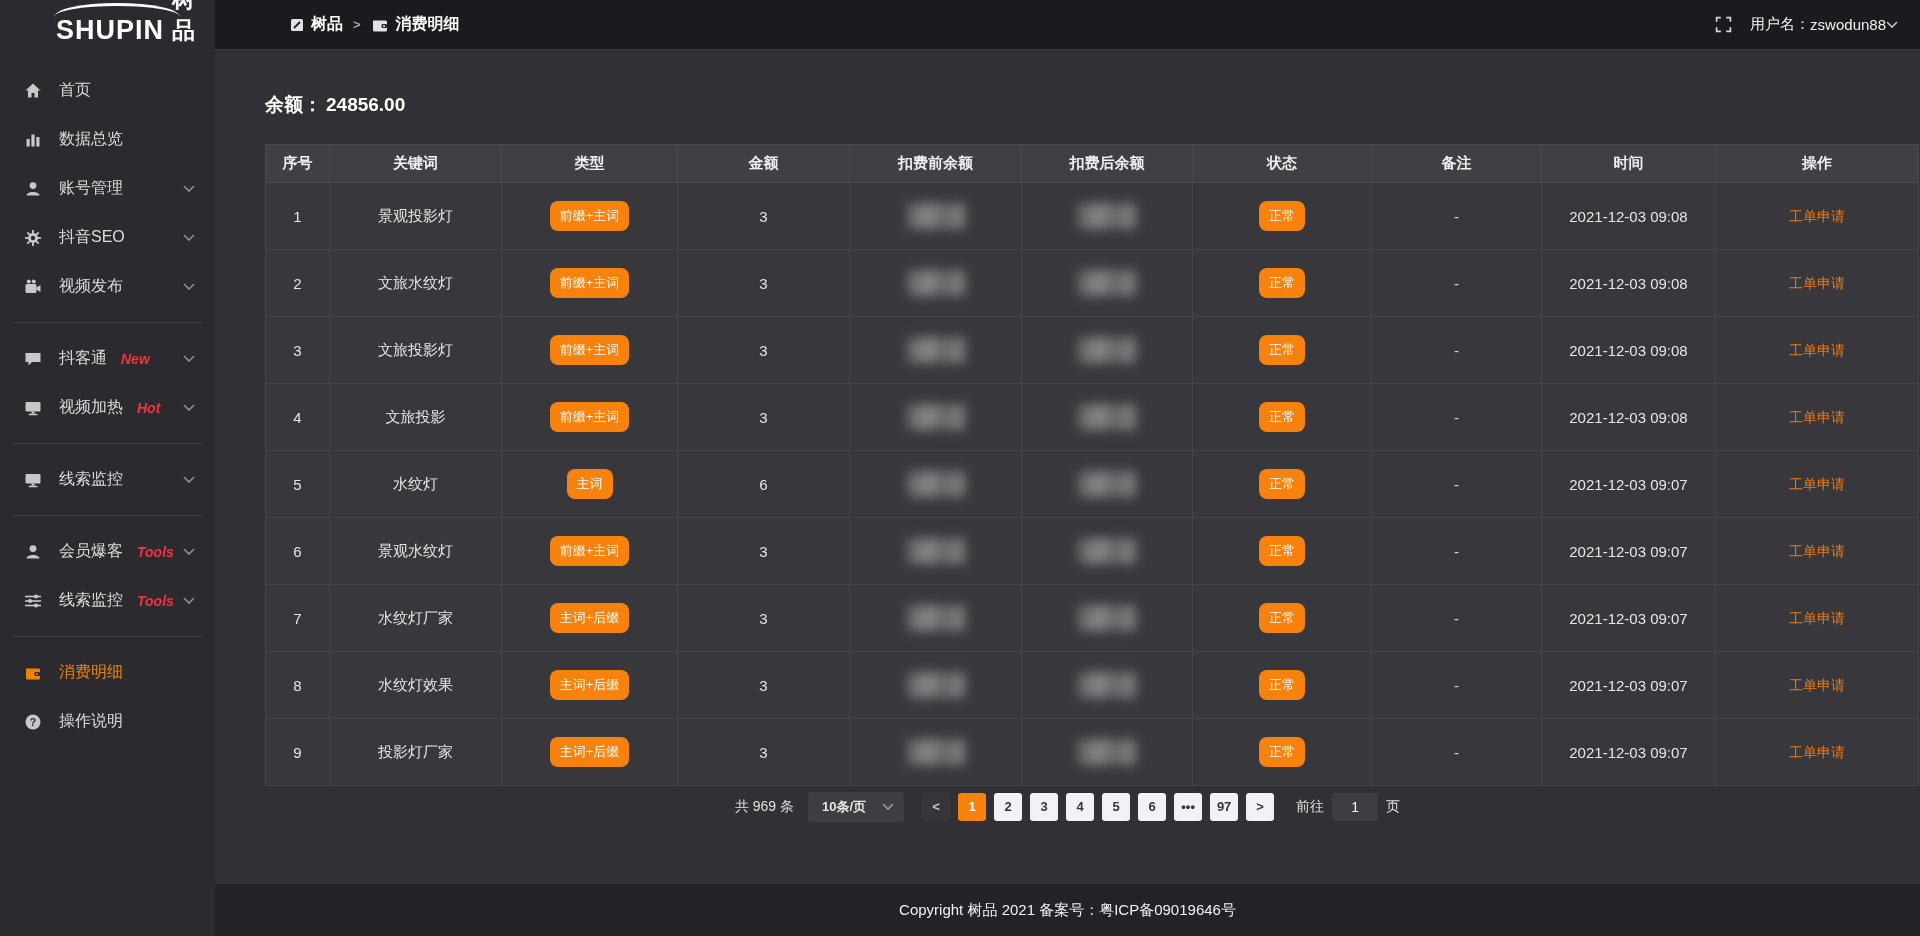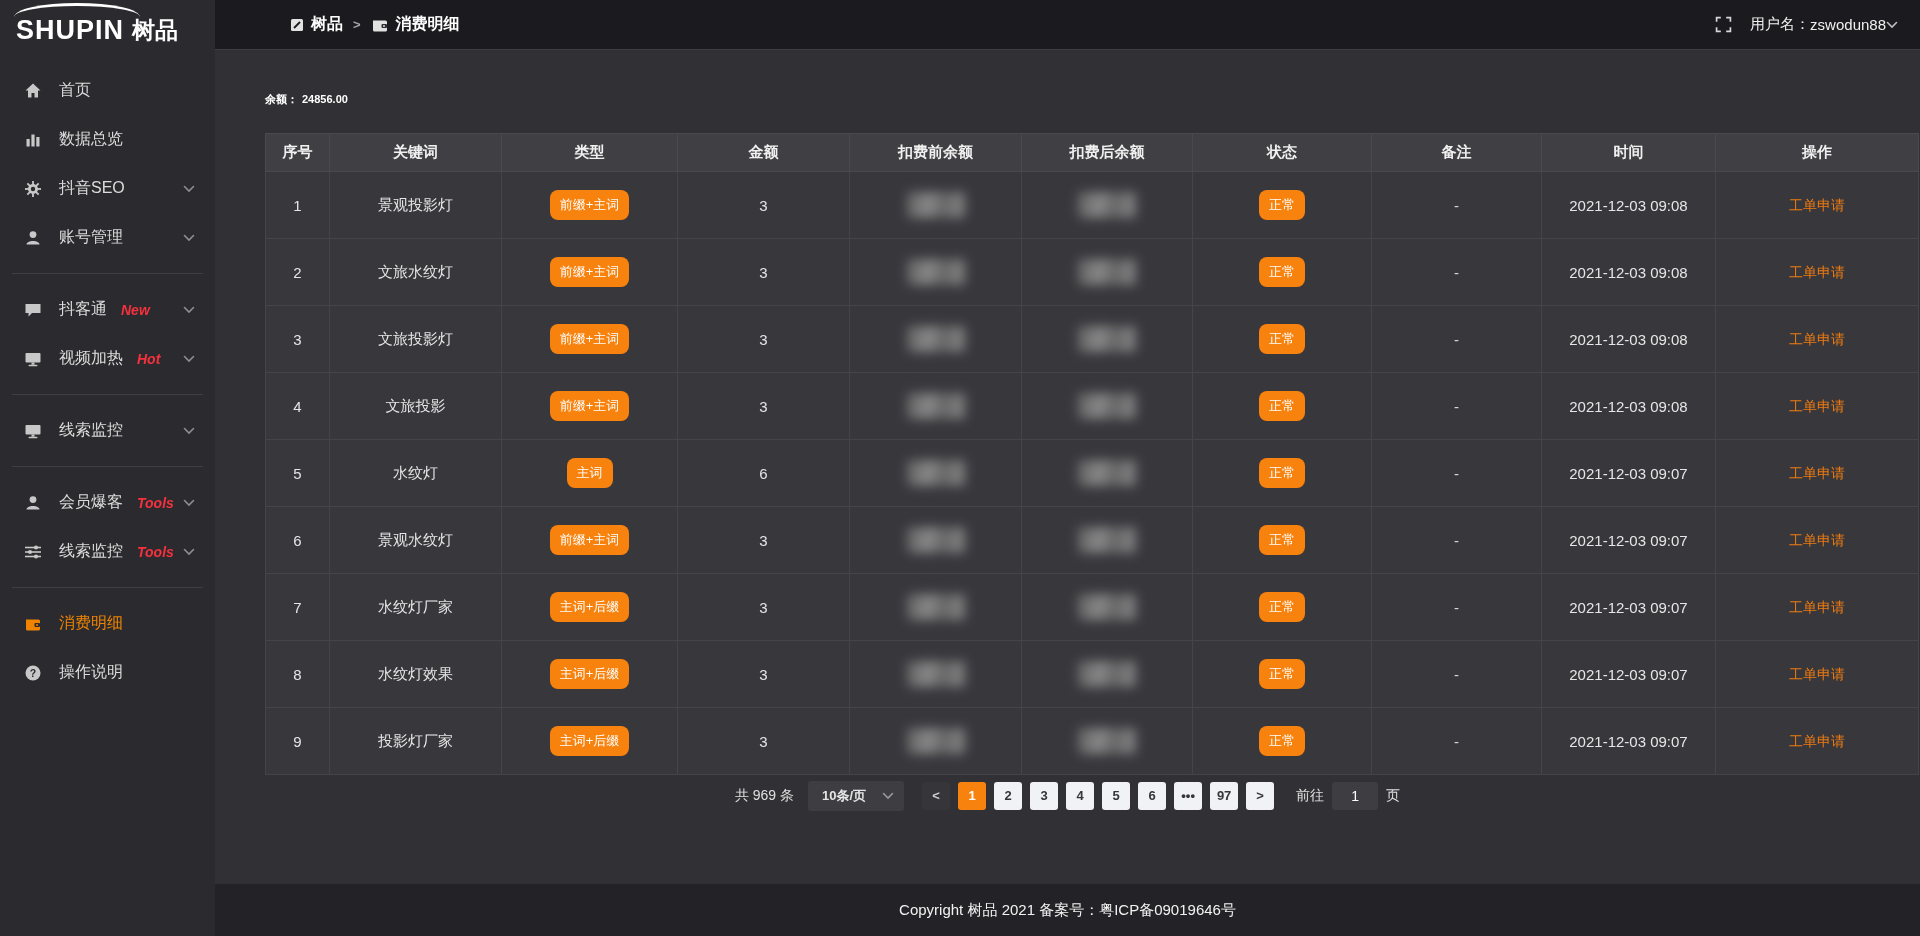--- a/index.html
+++ b/index.html
@@ -1,21 +1,21 @@
 <!DOCTYPE html>
 <html><head>
 <meta charset="utf-8">
 <style>
   * { margin:0; padding:0; box-sizing:border-box; }
   html,body { width:1920px; height:936px; overflow:hidden; background:#303035;
               font-family:"Liberation Sans","DejaVu Sans",sans-serif; }
 
   
   .sidebar { position:absolute; left:0; top:0; width:215px; height:936px; background:#2b2b2f; z-index:5; }
-  .logo { position:relative; height:52px; display:flex; align-items:flex-end; padding:0 0 6px 16px; cursor:pointer; }
+  .logo { position:relative; height:52px; display:flex; align-items:flex-end; padding:0 0 6px 16px; cursor:pointer;margin-left:40px; }
   .logo-arc { position:absolute; left:14px; top:3px; width:126px; height:14px;
               border-top:3px solid #fff; border-radius:50% 50% 0 0 / 100% 100% 0 0; }
   .logo-en { color:#fff; font-size:27px; font-weight:bold; letter-spacing:1px; font-stretch:condensed; }
   .logo-cn { color:#fff; font-size:23px; font-weight:bold; margin-left:8px; }
   .menu { padding-top:14px; }
   .menu-item { height:49px; display:flex; align-items:center; padding:0 20px 0 24px;
                color:#dcdcdc; font-size:16px; cursor:pointer; }
   .mi-icon { width:20px; margin-right:15px; display:flex; align-items:center; color:#c8c8c8; }
   .menu-item.active { color:#f08300; }
   .menu-item.active .mi-icon { color:#f08300; }
@@ -30,21 +30,21 @@
   .crumb { display:flex; align-items:center; gap:7px; color:#fff; font-size:16px; font-weight:bold; cursor:pointer; }
   .crumb-icon { color:#e2e2e2; display:flex; }
   .crumb-sep { color:#a5a5a5; font-size:13px; font-weight:bold; }
   .topbar-right { margin-left:auto; display:flex; align-items:center; gap:18px; padding-right:22px; }
   .fs-icon { color:#d5d5d5; display:flex; cursor:pointer; }
   .username { color:#f0f0f0; font-size:15px; display:flex; align-items:center; cursor:pointer; }
   .user-chevron { color:#c0c0c0; display:flex; }
 
   
   .content { position:absolute; left:215px; top:50px; right:0; bottom:0; background:#303035; }
-  .balance { padding:42px 0 0 50px; color:#fff; font-size:11px; font-weight:bold; }
+  .balance { padding:42px 0 0 50px; color:#fff; font-size:19px; font-weight:bold; }
   .balance-value { margin-left:4px; }
 
   table { border-collapse:collapse; margin:26px 0 0 50px; width:1653px; table-layout:fixed; }
   th { height:38px; background:#3f3f44; color:#f0f0f0; font-size:15px; font-weight:bold;
        border:1px solid #4a4a4e; text-align:center; }
   td { height:67px; background:#37373c; color:#e6e6e6; font-size:15px; text-align:center;
        border:1px solid #454549; }
   .badge { display:inline-block; background:#f7820d; color:#fff; font-size:13px;
            padding:6px 10px; border-radius:8px; }
   .blur-block { width:58px; height:26px; margin:0 auto; border-radius:2px;
@@ -103,20 +103,37 @@
             </g>
           </svg>
         </span>
          <span class="mi-label">数据总览</span>
 
        </div>
       <div class="menu-item">
          <span class="mi-icon">
           <svg width="18" height="18" viewBox="0 0 18 18">
             <g fill="currentColor">
+              <circle cx="9" cy="5.6" r="3.4"></circle>
+              <path d="M2.5 15.5C2.5 10.8 15.5 10.8 15.5 15.5Z"></path>
+            </g>
+          </svg>
+        </span>
+         <span class="mi-label">账号管理</span>
+
+         <span class="menu-chevron">
+          <svg width="12" height="8" viewBox="0 0 12 8">
+            <path d="M1.5 1.5L6 6L10.5 1.5" stroke="currentColor" stroke-width="1.6" fill="none" stroke-linecap="round"></path>
+          </svg>
+        </span>
+       </div>
+      <div class="menu-item">
+         <span class="mi-icon">
+          <svg width="18" height="18" viewBox="0 0 18 18">
+            <g fill="currentColor">
               <rect x="8.1" y="1" width="1.8" height="16"></rect>
               <rect x="8.1" y="1" width="1.8" height="16" transform="rotate(45 9 9)"></rect>
               <rect x="8.1" y="1" width="1.8" height="16" transform="rotate(90 9 9)"></rect>
               <rect x="8.1" y="1" width="1.8" height="16" transform="rotate(135 9 9)"></rect>
               <circle cx="9" cy="9" r="5"></circle>
             </g>
             <circle cx="9" cy="9" r="2.2" fill="#2b2b2f"></circle>
           </svg>
         </span>
          <span class="mi-label">抖音SEO</span>
@@ -124,26 +141,28 @@
          <span class="menu-chevron">
           <svg width="12" height="8" viewBox="0 0 12 8">
             <path d="M1.5 1.5L6 6L10.5 1.5" stroke="currentColor" stroke-width="1.6" fill="none" stroke-linecap="round"></path>
           </svg>
         </span>
        </div>
       <div class="menu-item">
          <span class="mi-icon">
           <svg width="18" height="18" viewBox="0 0 18 18">
             <g fill="currentColor">
-              <circle cx="9" cy="5.6" r="3.4"></circle>
-              <path d="M2.5 15.5C2.5 10.8 15.5 10.8 15.5 15.5Z"></path>
-            </g>
-          </svg>
-        </span>
-         <span class="mi-label">账号管理</span>
+              <circle cx="4.8" cy="3.6" r="2"></circle>
+              <circle cx="9.8" cy="3.6" r="2"></circle>
+              <rect x="1.5" y="6" width="11" height="9" rx="1.5"></rect>
+              <path d="M12.5 9.5L16.5 7V14L12.5 11.5Z"></path>
+            </g>
+          </svg>
+        </span>
+         <span class="mi-label">视频发布</span>
 
          <span class="menu-chevron">
           <svg width="12" height="8" viewBox="0 0 12 8">
             <path d="M1.5 1.5L6 6L10.5 1.5" stroke="currentColor" stroke-width="1.6" fill="none" stroke-linecap="round"></path>
           </svg>
         </span>
        </div>
       <div class="menu-divider"></div>
       <div class="menu-item">
          <span class="mi-icon">

